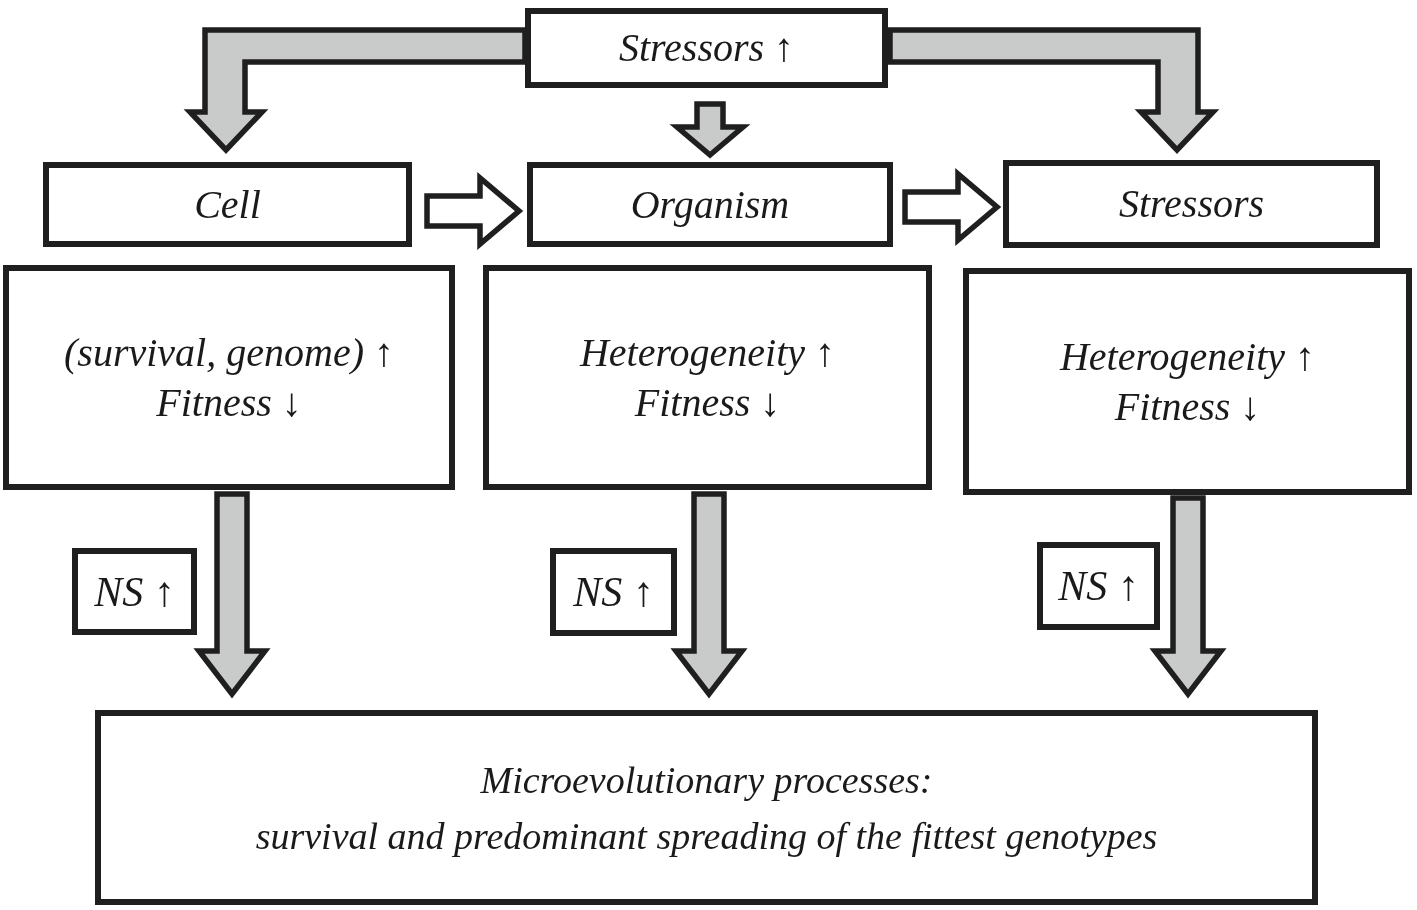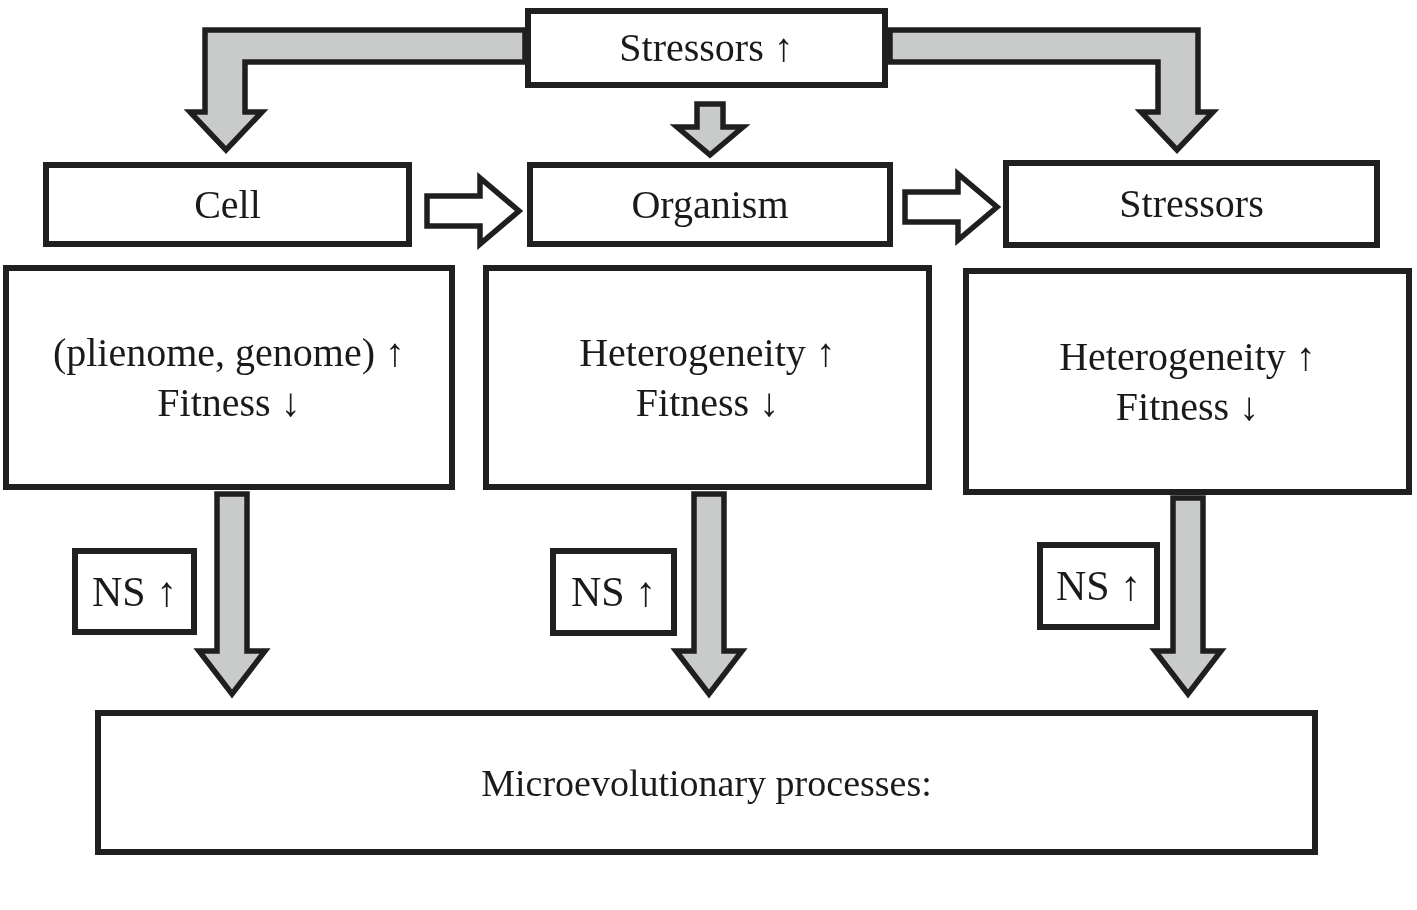--- a/index.html
+++ b/index.html
@@ -37,20 +37,21 @@
   }
   .box {
     position: absolute;
     box-sizing: border-box;
     background: var(--box-fill, #ffffff);
     border: 6px solid var(--box-border, #1f1f1f);
     display: flex;
     flex-direction: column;
     align-items: center;
     justify-content: center;
+    font-style: italic;
   }
   .label {
     font-size: 40px;
     line-height: 1.1;
     white-space: nowrap;
   }
   .detail-line {
     font-size: 40px;
     line-height: 50px;
     white-space: nowrap;
@@ -69,21 +70,21 @@
   #stressors-box   { left: 525px; top: 8px;   width: 363px; height: 80px; }
   #cell-box        { left: 43px;  top: 162px; width: 369px; height: 85px; }
   #organism-box    { left: 527px; top: 162px; width: 366px; height: 85px; }
   #population-box  { left: 1003px;top: 160px; width: 377px; height: 88px; }
   #cell-detail-box       { left: 3px;   top: 265px; width: 452px; height: 225px; }
   #organism-detail-box   { left: 483px; top: 265px; width: 449px; height: 225px; }
   #population-detail-box { left: 963px; top: 268px; width: 449px; height: 227px; }
   #cell-ns-box       { left: 72px;  top: 548px; width: 125px; height: 87px; }
   #organism-ns-box   { left: 550px; top: 548px; width: 127px; height: 88px; }
   #population-ns-box { left: 1037px;top: 542px; width: 123px; height: 88px; }
-  #outcome-box     { left: 95px;  top: 710px; width: 1223px; height: 145px; }
+  #outcome-box     { left: 95px;  top: 710px; width: 1223px; height: 195px; }
 </style>
 </head>
 <body>
 
 <div class="stage">
 
   <svg class="svg-layer" viewBox="0 0 1417 910" xmlns="http://www.w3.org/2000/svg">
 
     <polygon class="arrow-gray" points="525,30 205,30 205,112 190,112 226,150 262,112 245,112 245,62 525,62"></polygon>
 
@@ -108,21 +109,21 @@
     <div class="label">Organism</div>
   </div>
   <div class="box" id="cell-box">
     <div class="label">Cell</div>
   </div>
   <div class="box" id="population-box">
     <div class="label">Stressors</div>
   </div>
 
   <div class="box" id="cell-detail-box">
-    <div class="detail-line">(plienome, genome) ↑</div>
+    <div class="detail-line">(survival, genome) ↑</div>
     <div class="detail-line">Fitness ↓</div>
   </div>
   <div class="box" id="organism-detail-box">
     <div class="detail-line">Heterogeneity ↑</div>
     <div class="detail-line">Fitness ↓</div>
   </div>
   <div class="box" id="population-detail-box">
     <div class="detail-line">Heterogeneity ↑</div>
     <div class="detail-line">Fitness ↓</div>
   </div>
@@ -132,15 +133,16 @@
   </div>
   <div class="box" id="organism-ns-box">
     <div class="ns-label">NS ↑</div>
   </div>
   <div class="box" id="population-ns-box">
     <div class="ns-label">NS ↑</div>
   </div>
 
   <div class="box" id="outcome-box">
     <div class="outcome-line">Microevolutionary processes:</div>
+    <div class="outcome-line">survival and predominant spreading of the fittest genotypes</div>
   </div>
 
 </div>
 
 </body></html>

